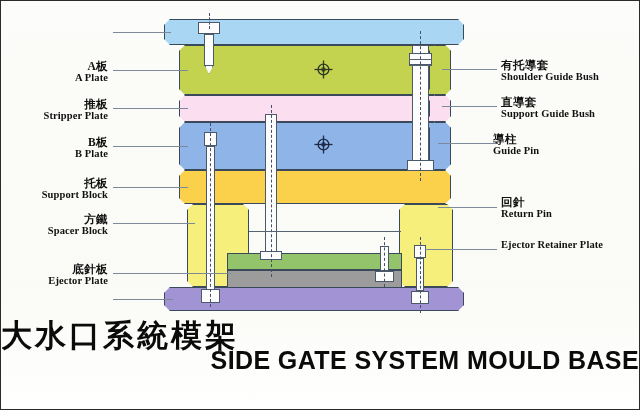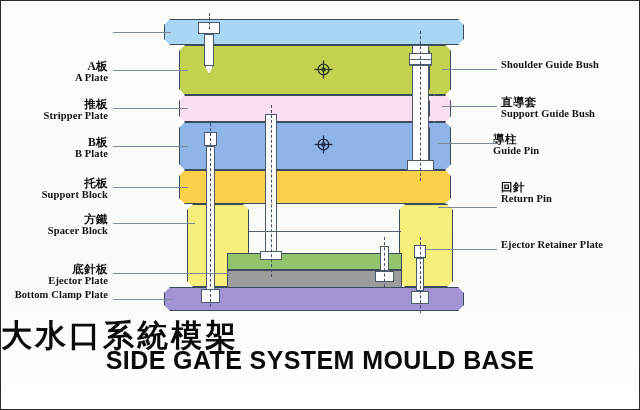--- a/index.html
+++ b/index.html
@@ -45,21 +45,21 @@
   .target{position:absolute;width:19px;height:19px;}
   .target svg{display:block;}
 
   
   #title-cn{
     position:absolute;left:0;right:0;top:314px;text-align:left;
     font-family:"DejaVu Sans", sans-serif;
     font-weight:bold;font-size:31px;letter-spacing:3px;color:#0b0b0b;
   }
   #title-en{
-    position:absolute;left:0;right:0;top:345px;text-align:center;
+    position:absolute;left:0;right:0;top:345px;text-align:right;
     font-family:"Liberation Sans", sans-serif;
     font-weight:bold;font-size:25px;letter-spacing:.4px;color:#0b0b0b;
   }
 </style>
 </head>
 <body>
 
 <div id="frame">
 
   <div class="plate chamf" style="left:163px;top:18px;width:300px;height:26px;background:#a9d6f2;"></div>
@@ -169,35 +169,35 @@
   </div>
   <div class="lbl left" style="right:531px;top:212px;text-align:right;">
     <span class="cn">方鐵</span>
     <span class="en">Spacer Block</span>
   </div>
   <div class="lbl left" style="right:531px;top:262px;">
     <span class="cn">底針板</span>
     <span class="en">Ejector Plate</span>
   </div>
   <div class="lbl left" style="right:531px;top:288px;">
-    <span class="en">Bottom Clamp Plate</span>
   </div>
 
   <div class="lbl right" style="left:500px;top:58px;">
+    <span class="cn">有托導套</span>
     <span class="en">Shoulder Guide Bush</span>
   </div>
   <div class="lbl right" style="left:500px;top:95px;">
     <span class="cn">直導套</span>
     <span class="en">Support Guide Bush</span>
   </div>
   <div class="lbl right" style="left:492px;top:132px;">
     <span class="cn">導柱</span>
     <span class="en">Guide Pin</span>
   </div>
-  <div class="lbl right" style="left:500px;top:180px;">
+  <div class="lbl right" style="left:500px;top:195px;">
     <span class="cn">回針</span>
     <span class="en">Return Pin</span>
   </div>
   <div class="lbl right" style="left:500px;top:238px;">
     <span class="en">Ejector Retainer Plate</span>
   </div>
 
   <div id="title-cn">大水口系統模架</div>
   <div id="title-en">SIDE GATE SYSTEM MOULD BASE</div>
 

